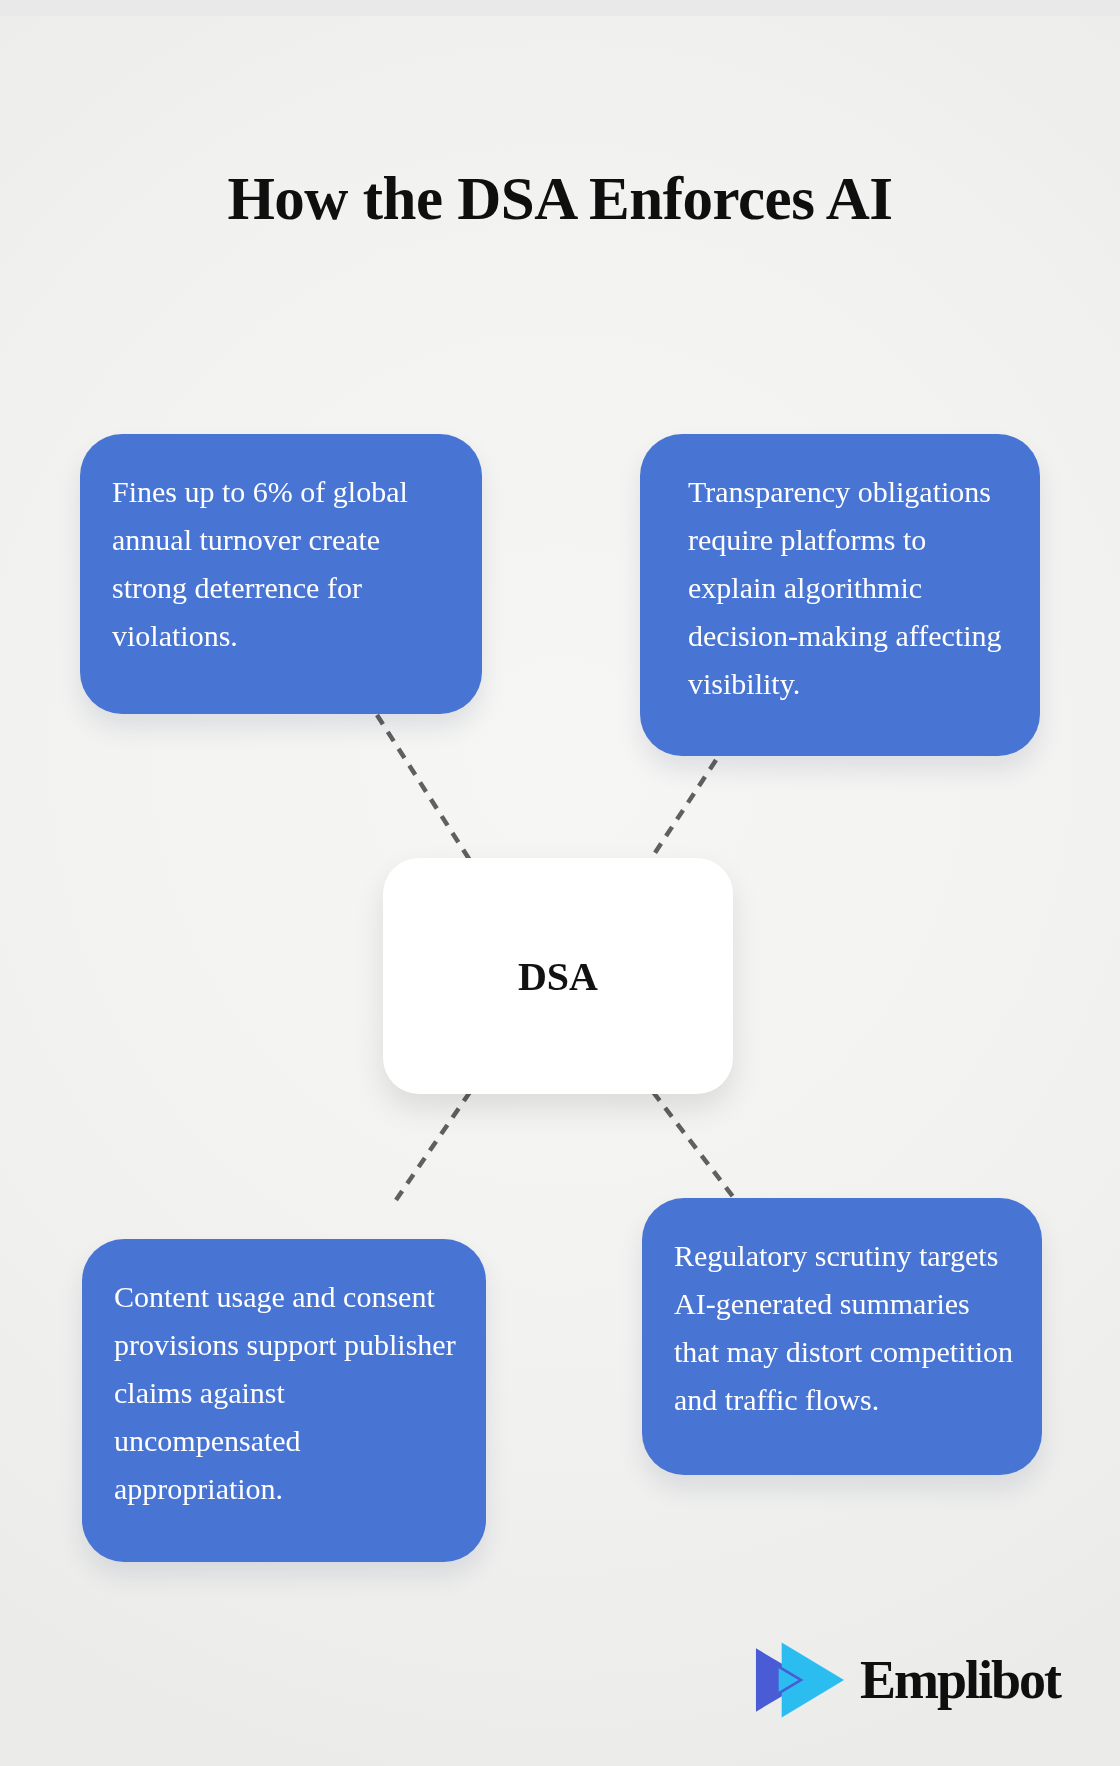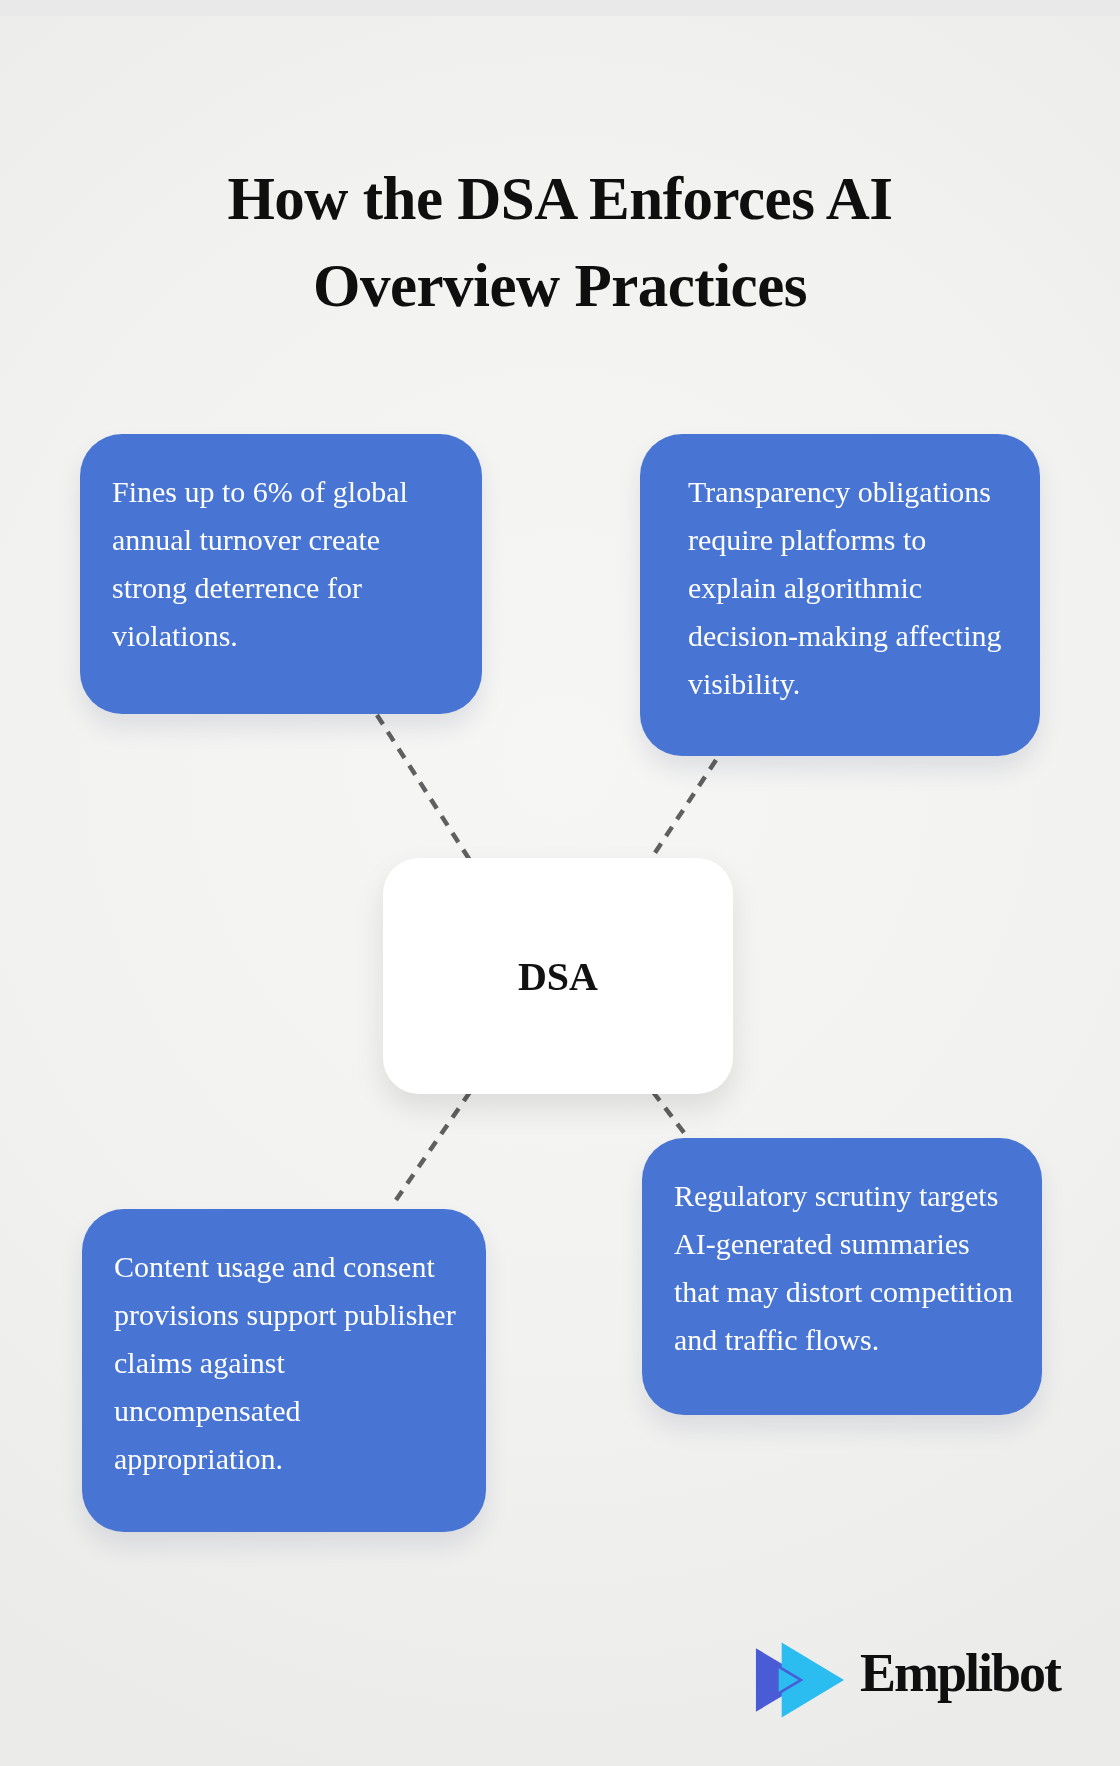--- a/index.html
+++ b/index.html
@@ -28,50 +28,49 @@
     background:var(--node-blue,#4874D4);
     border-radius:42px;
     color:var(--node-text,#ffffff);
     font-size:30px;line-height:48px;font-weight:400;
     padding:34px 28px 0 32px;
     box-sizing:border-box;
     box-shadow:0 14px 24px rgba(30,40,80,0.10);
   }
   .node-top-left   {left:80px;  top:418px; width:402px; height:280px;}
   .node-top-right  {left:640px; top:418px; width:400px; height:322px;padding-left:48px;}
-  .node-bottom-left{left:82px;  top:1193px;width:404px; height:323px;}
-  .node-bottom-right{left:642px;top:1122px;width:400px; height:277px;}
+  .node-bottom-left{left:82px;  top:1223px;width:404px; height:323px;}
+  .node-bottom-right{left:642px;top:1182px;width:400px; height:277px;}
   .center-card{
     position:absolute;left:383px;top:842px;width:350px;height:236px;
     background:var(--center-bg,#ffffff);
     border-radius:36px;
     box-shadow:0 14px 30px rgba(0,0,0,0.10);
     display:flex;flex-direction:column;align-items:center;justify-content:center;
     font-size:40px;line-height:55px;font-weight:700;
     color:var(--text-dark,#121212);
     text-align:center;
   }
   .brand{
     position:absolute;left:752px;top:1626px;
-    display:flex;align-items:flex-start;gap:14px;
+    display:flex;align-items:center;gap:14px;
   }
   .brand-mark{width:94px;height:76px;display:block;}
   .brand-wordmark{
     font-size:54px;font-weight:700;letter-spacing:-2px;
     color:#0f0f0f;
   }
 </style>
 </head>
 <body>
 
 <div class="canvas">
 
   <h1 class="page-title">
     <span>How the DSA Enforces AI</span><br>
-    <span>Overview Practices</span>
   </h1>
 
   <svg class="connectors" viewBox="0 0 1120 1766" xmlns="http://www.w3.org/2000/svg" aria-hidden="true">
     <line x1="377" y1="699" x2="471" y2="846"></line>
     <line x1="716" y1="744" x2="649" y2="846"></line>
     <line x1="470" y1="1076" x2="396" y2="1184"></line>
     <line x1="653" y1="1076" x2="734" y2="1182"></line>
   </svg>
 
   <div class="node node-top-left">

